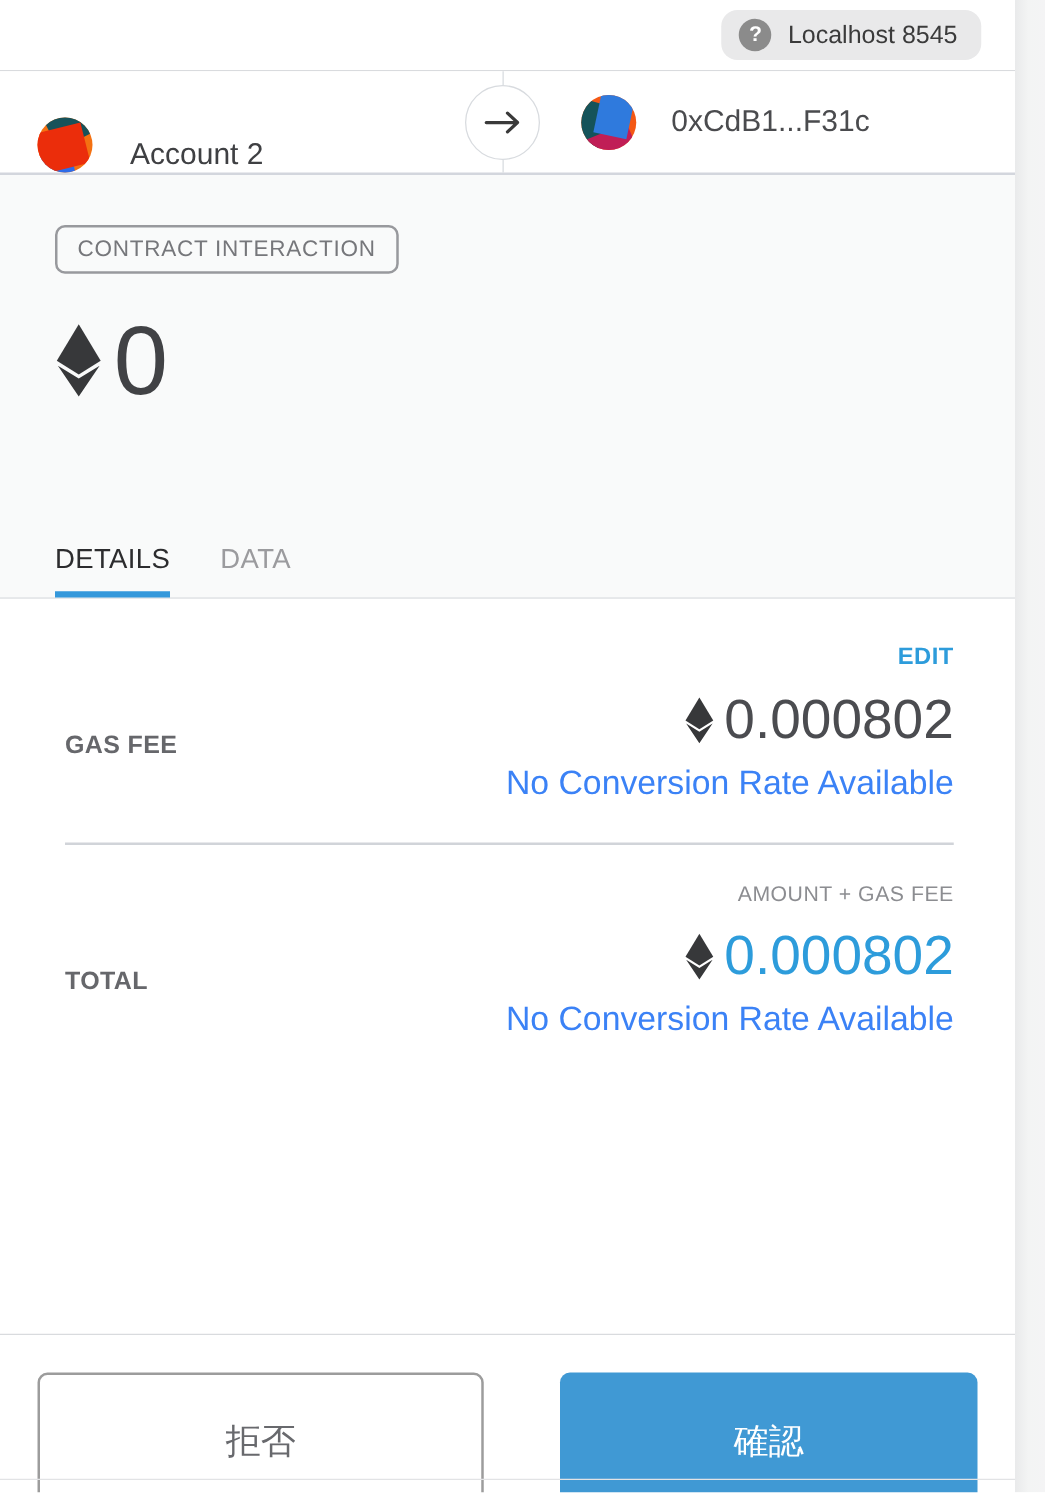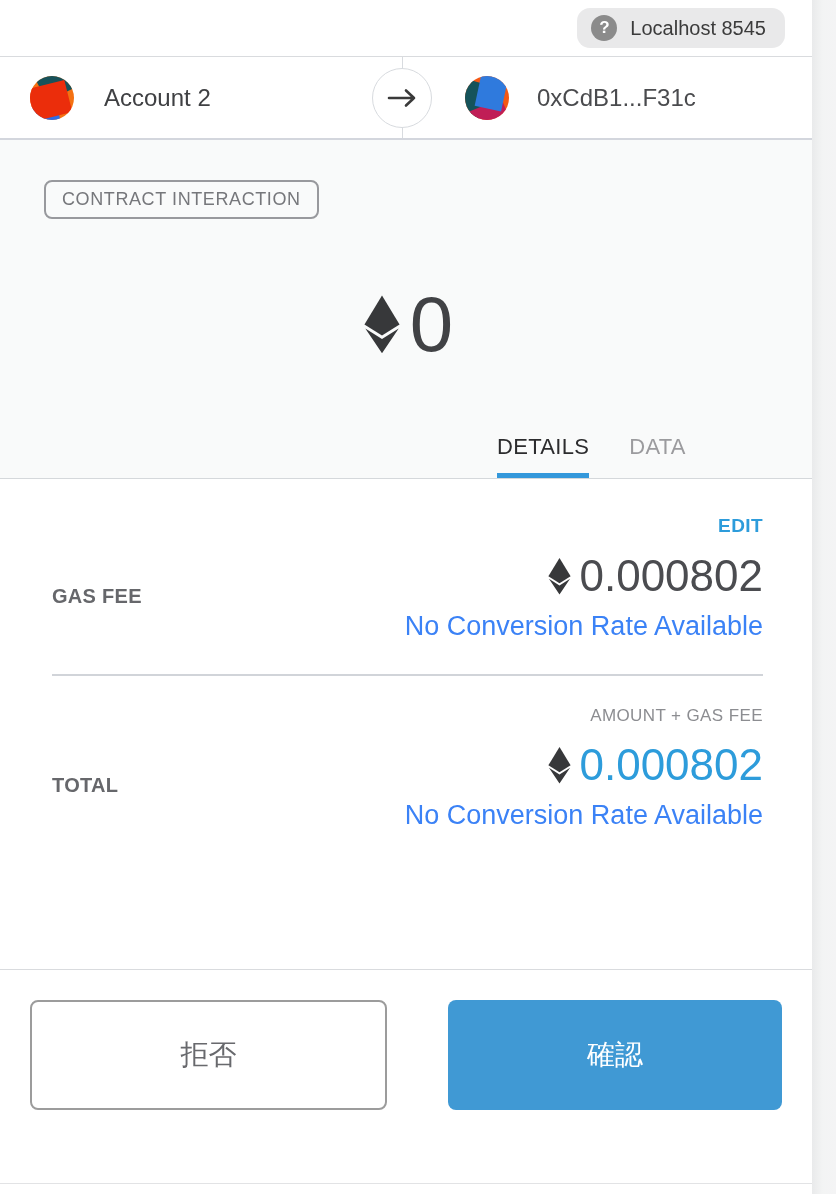--- a/index.html
+++ b/index.html
@@ -20,42 +20,42 @@
   .network-badge { display:flex; align-items:center; gap:13px; background:#e9e9ea;
     height:40px; padding:0 19px 0 14px; border-radius:13px; cursor:pointer; }
   .help-circle { width:26px; height:26px; border-radius:50%; background:#8b8b8b; color:#fff;
     display:flex; align-items:center; justify-content:center; font-size:17px; font-weight:bold; }
   .network-label { font-size:20px; color:#3b3b3b; }
 
   
   .accounts-row { position:relative; height:83px; background:#fff; border-bottom:2px solid #d3d6dd; }
   .vline { position:absolute; left:402px; top:0; bottom:0; width:1px; background:#d8dbdf; }
   .party { position:absolute; top:0; height:100%; display:flex; align-items:center; cursor:pointer; }
-  .party.sender { left:30px; gap:30px; }
+  .party.sender { left:30px; gap:30px;align-items:flex-end; }
   .party.recipient { left:465px; gap:28px;justify-content:space-between; }
   .party-name { font-size:24px; color:#3f4043; }
   .party.recipient .party-name { color:#4a4b4e; }
 
   .jazz { width:44px; height:44px; border-radius:50%; overflow:hidden; position:relative; flex:0 0 44px; }
   .jazz div { position:absolute; }
   .sender-icon { background:#f47112; }
   .sender-icon .s1 { width:36px; height:26px; background:#17525a; transform:rotate(-27deg); left:9px; top:-7px; }
   .sender-icon .s2 { width:34px; height:20px; background:#2e6ce8; transform:rotate(-12deg); left:-5px; top:30px; }
   .sender-icon .s3 { width:46px; height:33px; background:#eb2d0b; transform:rotate(-14deg); left:-7px; top:9px; }
   .recipient-icon { background:#f45814; }
   .recipient-icon .r1 { width:26px; height:36px; background:#15535a; transform:rotate(16deg); left:-7px; top:5px; }
   .recipient-icon .r2 { width:38px; height:17px; background:#c01e56; transform:rotate(-22deg); left:3px; top:29px; }
   .recipient-icon .r3 { width:27px; height:35px; background:#2f7add; transform:rotate(12deg); left:13px; top:-2px; }
 
   .arrow-circle { position:absolute; left:372px; top:11px; width:60px; height:60px; border-radius:50%;
     background:#fff; border:1px solid #d8dbdf; display:flex; align-items:center; justify-content:center; z-index:2; }
 
   
   .summary { height:339px; background:#f9fafa; border-bottom:1px solid #d5d8db;
-    display:flex; flex-direction:row; }
+    display:flex; flex-direction:column; }
   .action-chip { display:inline-block; align-self:flex-start; margin:40px 0 0 44px;
     border:2px solid #98999d; border-radius:8px; padding:7px 16px;
     font-size:18px; letter-spacing:0.6px; color:#76777b; background:transparent; }
   .amount-row { display:flex; align-items:center; margin:30px 0 0 42px; gap:7px; }
   .eth-big { width:42px; height:60px; }
   .big-amount { font-size:78px; line-height:78px; color:#414245; }
 
   .tabbar { margin-top:auto; display:flex; padding-left:44px; gap:40px; }
   .tab { font-size:22px; color:#9b9b9e; padding-bottom:13px; cursor:pointer;
     border-bottom:5px solid transparent; letter-spacing:0.3px; }
@@ -70,21 +70,21 @@
   .row-right { text-align:right; }
   .amount-line { display:flex; align-items:center; justify-content:flex-end; gap:6px; height:54px; }
   .eth-small { width:27px; height:38px; }
   .fee-amount { font-size:44px; color:#4b4c50; }
   .total-amount { font-size:44px; color:#2d9cdb; }
   .conversion-note { font-size:27px; color:#3b82f6; margin-top:8px; }
   .details .divider { height:2px; background:#d1d4d9; margin-top:32px; }
   .total-header { text-align:right; font-size:17px; color:#8c8d91; letter-spacing:0.4px; margin-top:30px; }
 
   
-  .footer { position:absolute; left:0; bottom:0; width:812px; height:225px;
+  .footer { position:absolute; left:0; bottom:0; width:812px; height:127px;
     border-top:1px solid #d9dbde; background:#fff; display:flex; align-items:flex-start;
     justify-content:space-between; padding:30px 30px 0 30px; }
   .btn { height:110px; border-radius:8px; font-size:28px; cursor:pointer;
     font-family:"Liberation Sans","DejaVu Sans",sans-serif; }
   .btn.reject { width:357px; background:#ffffff; border:2px solid #9c9c9c; color:#68696d; }
   .btn.confirm { width:334px; background:#4099d4; border:none; color:#ffffff; }
   .bottom-line { position:absolute; left:0; bottom:10px; width:812px; height:1px; background:#e2e3e5; }
 </style>
 </head>
 <body>

